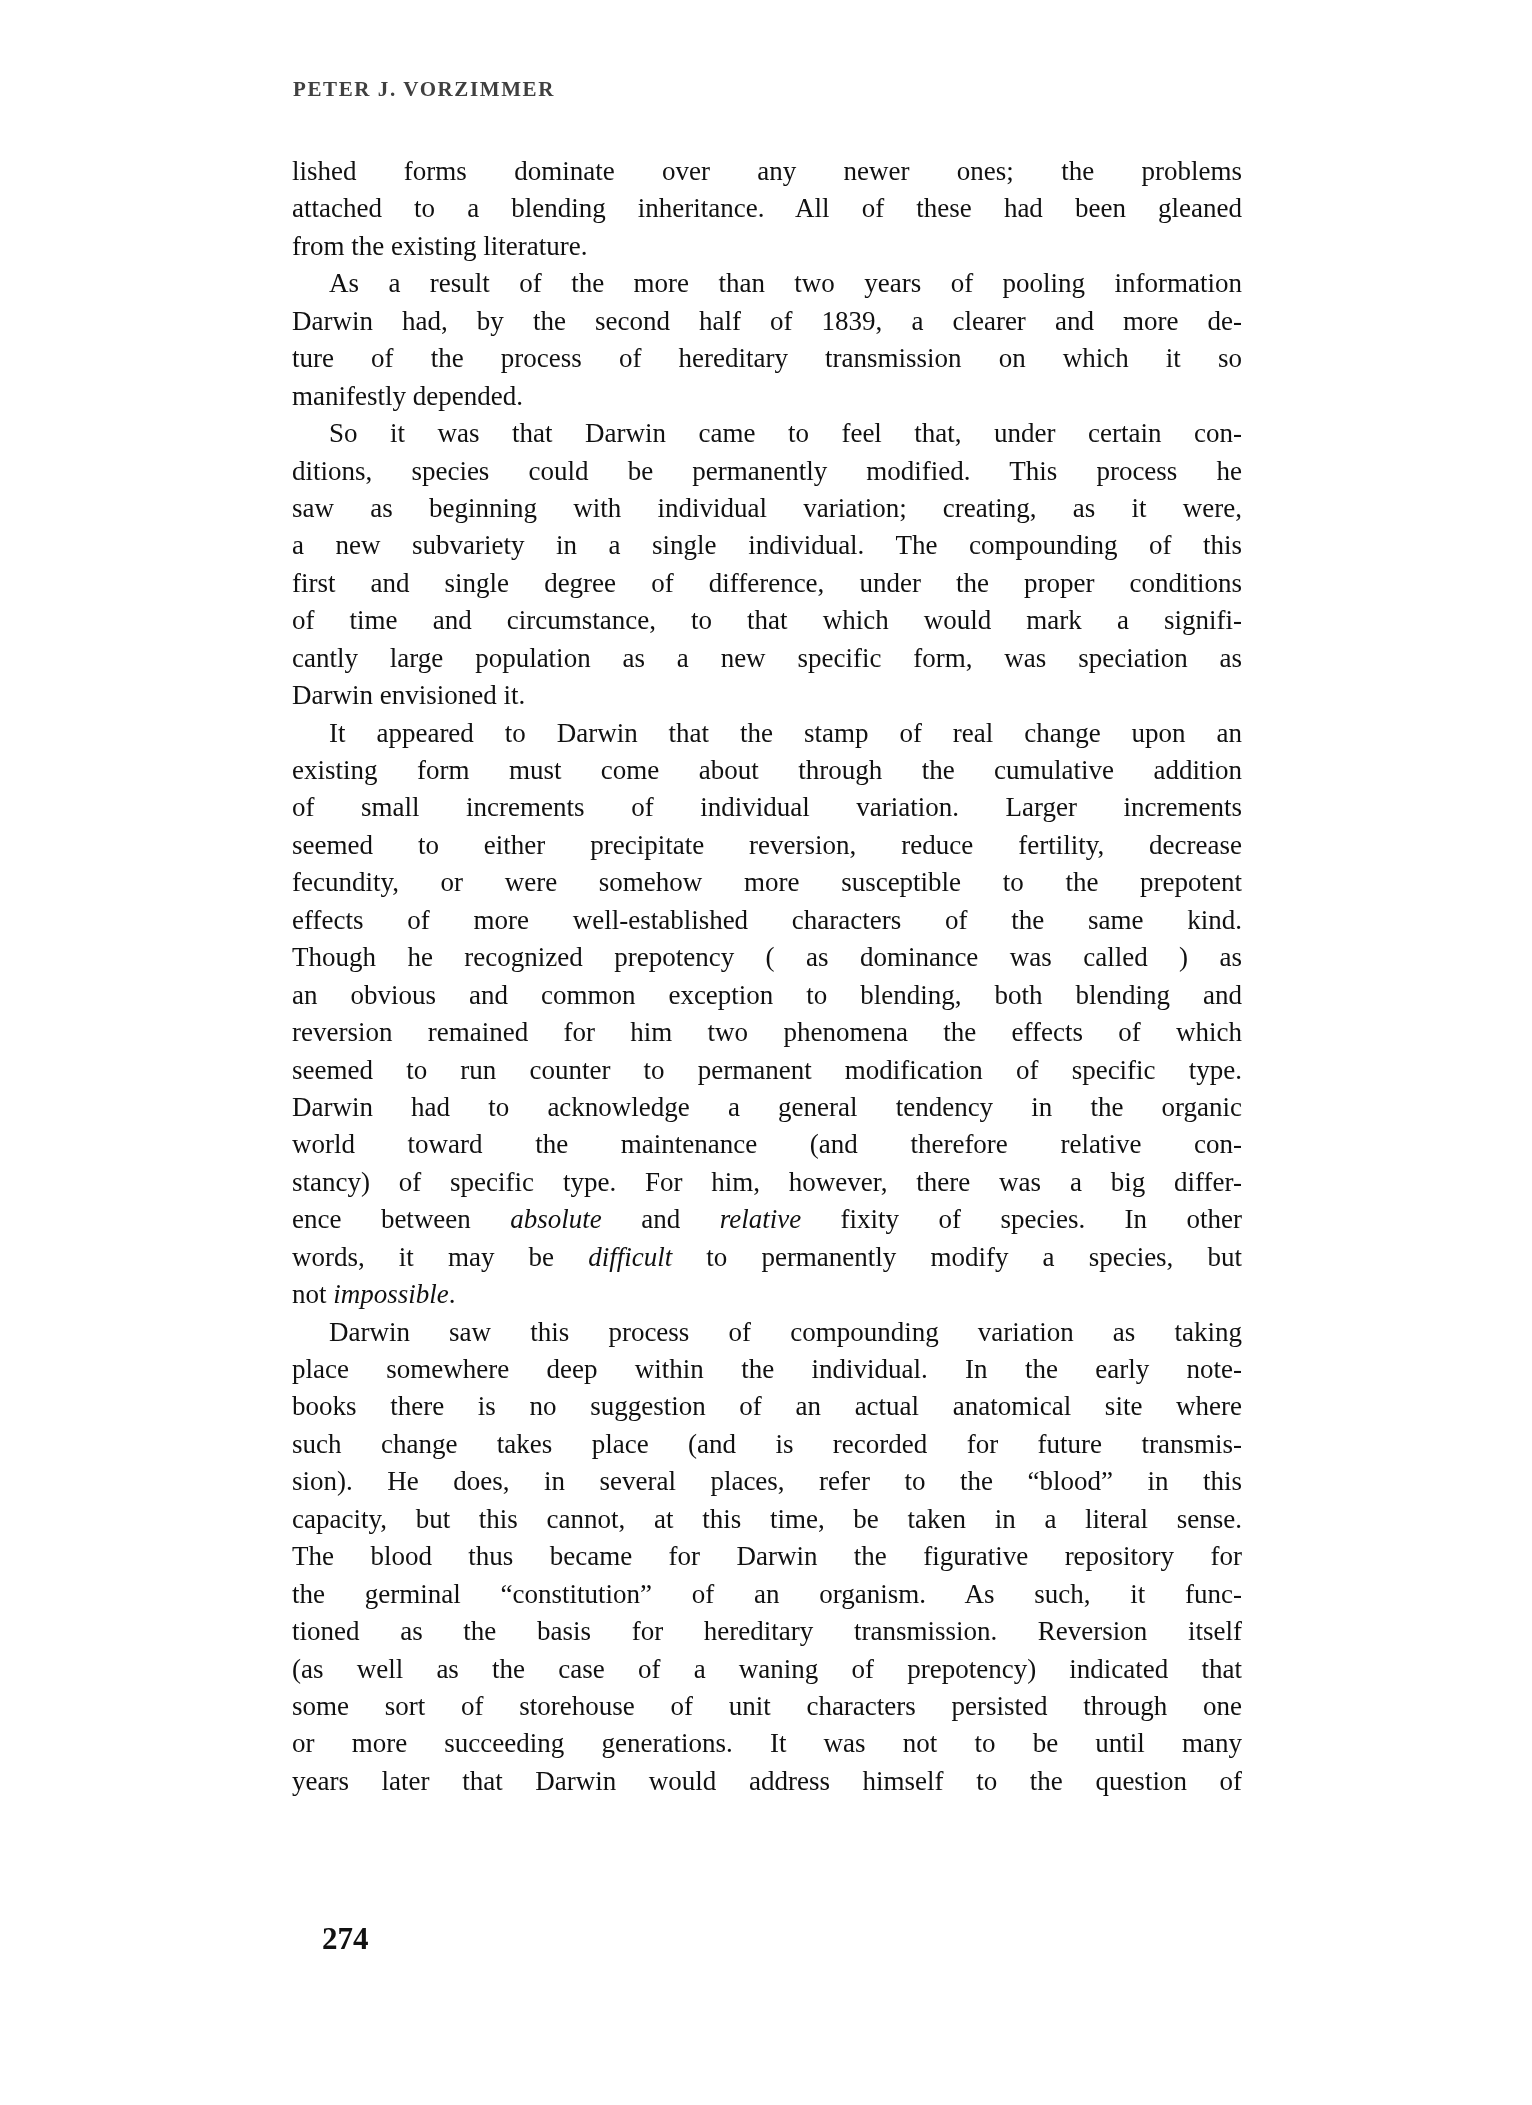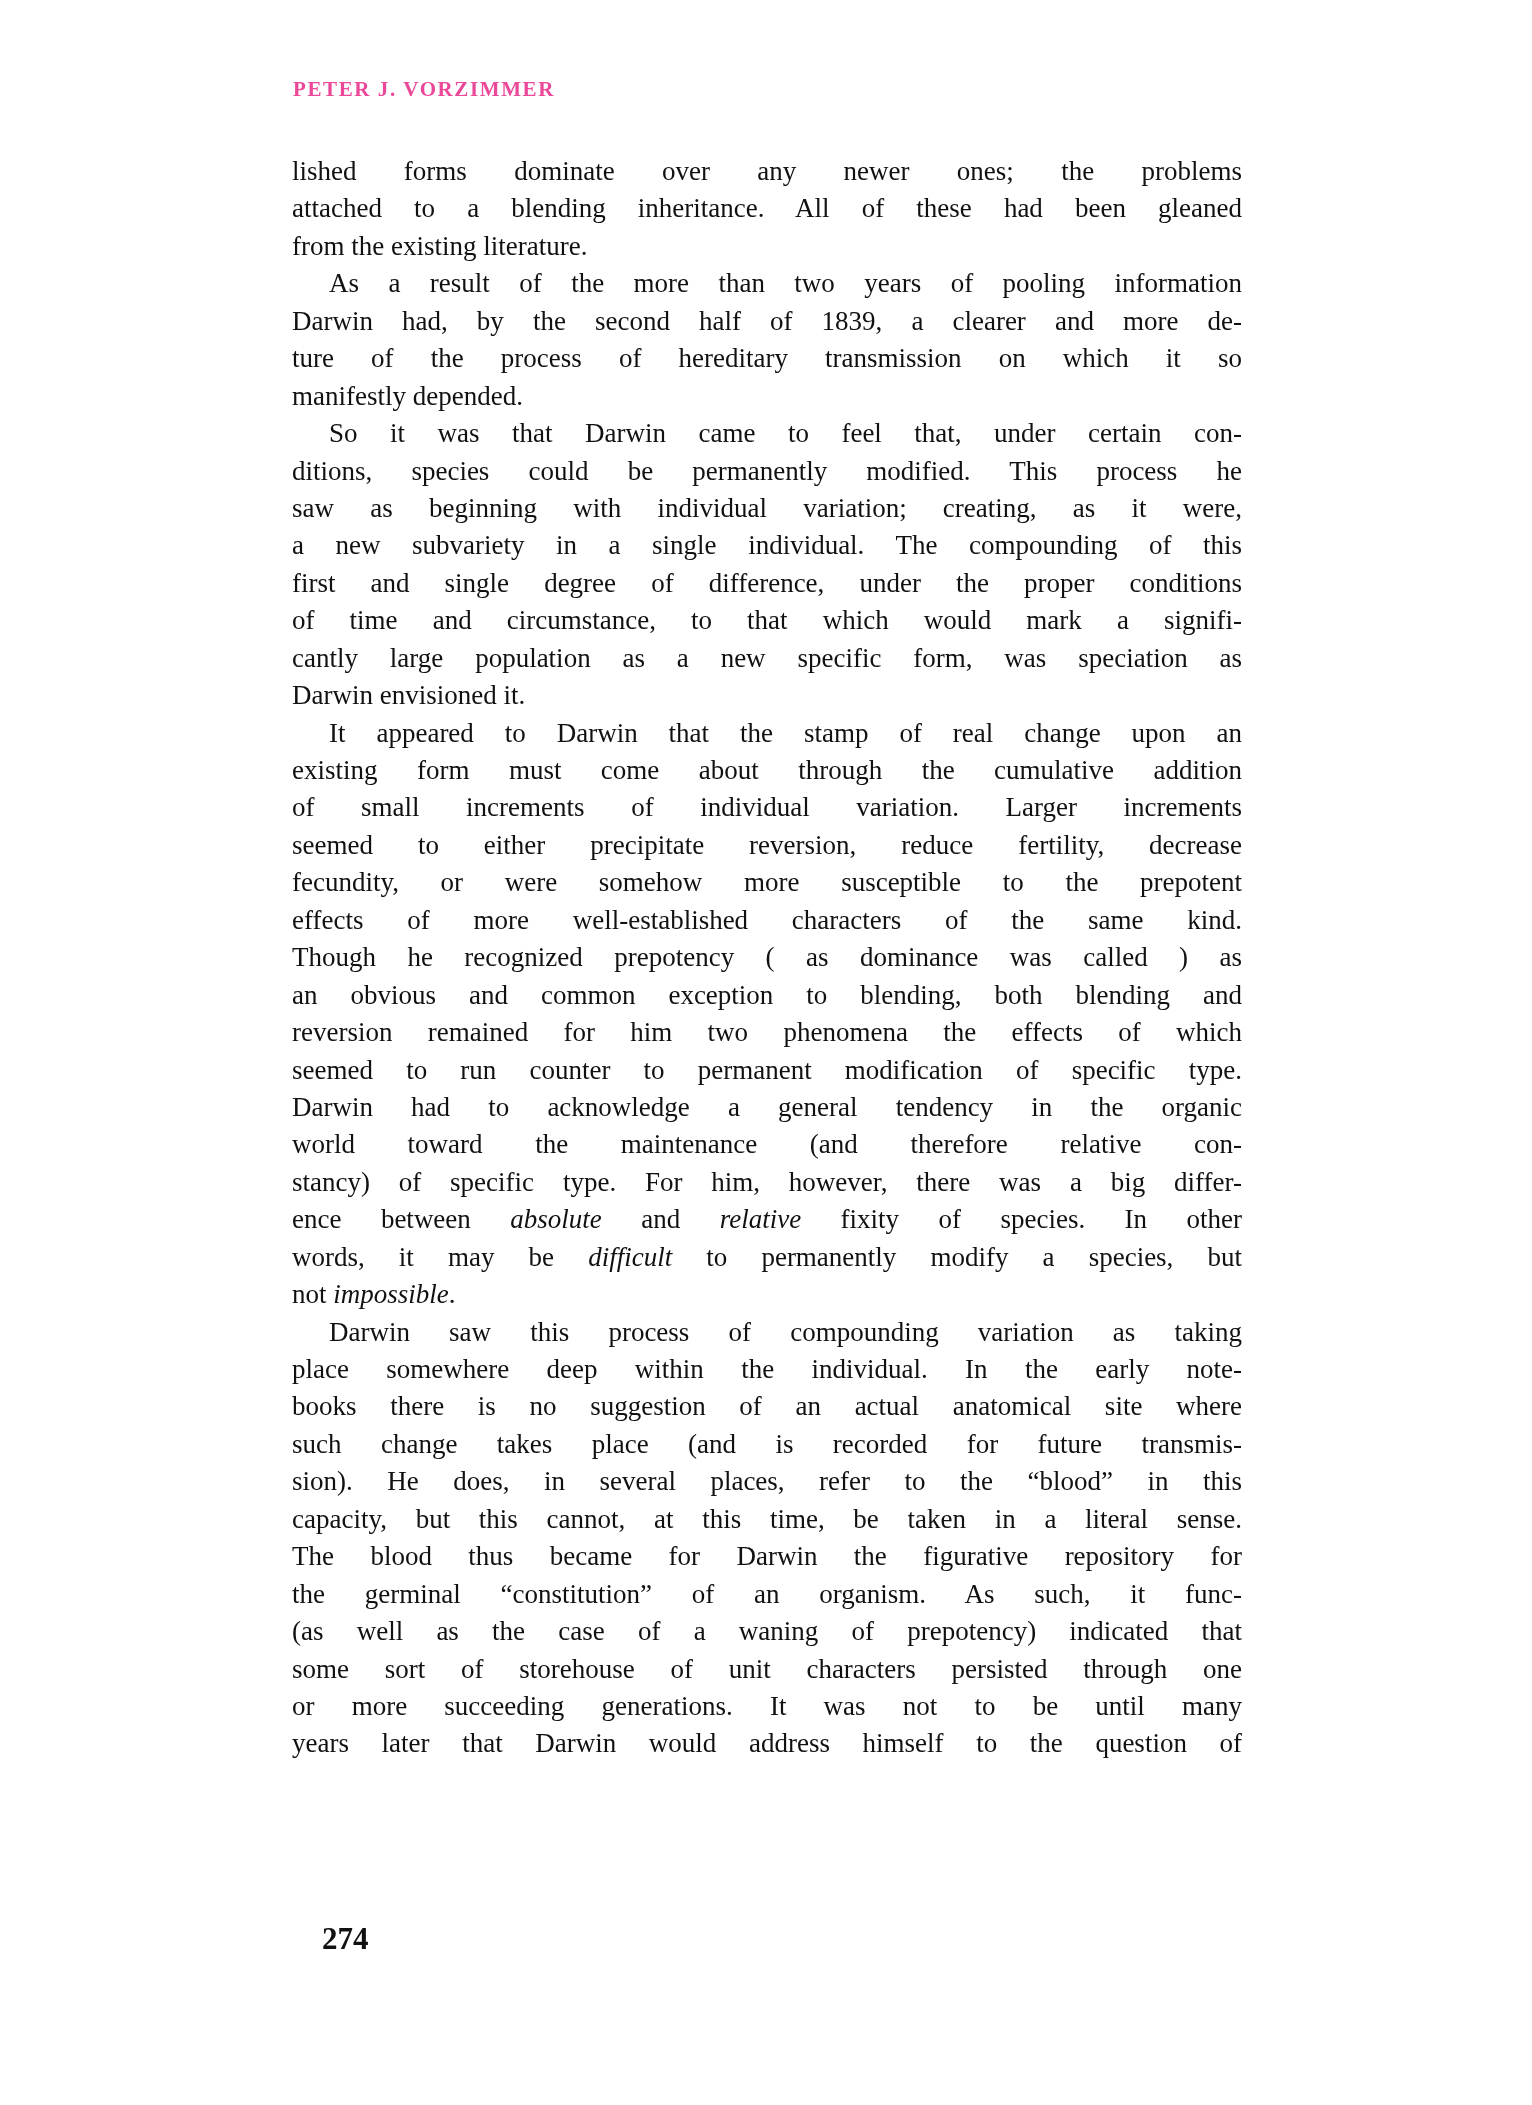--- a/index.html
+++ b/index.html
@@ -17,21 +17,21 @@
   }
   .running-head {
     position: absolute;
     left: 293px;
     top: 76px;
     font-family: "Liberation Serif", "DejaVu Serif", serif;
     font-weight: bold;
     font-size: 21px;
     line-height: 26px;
     letter-spacing: 1.6px;
-    color: #ec4899;
+    color: #404040;
     white-space: nowrap;
   }
   .body-text {
     position: absolute;
     left: 292px;
     top: 153px;
     width: 950px;
     font-size: 27px;
     line-height: 37.45px;
   }
@@ -111,20 +111,21 @@
     </div>
     <div>
       <div class="line indent"><span>Darwin saw this process of compounding variation as taking</span></div>
       <div class="line"><span>place somewhere deep within the individual. In the early note-</span></div>
       <div class="line"><span>books there is no suggestion of an actual anatomical site where</span></div>
       <div class="line"><span>such change takes place (and is recorded for future transmis-</span></div>
       <div class="line"><span>sion). He does, in several places, refer to the “blood” in this</span></div>
       <div class="line"><span>capacity, but this cannot, at this time, be taken in a literal sense.</span></div>
       <div class="line"><span>The blood thus became for Darwin the figurative repository for</span></div>
       <div class="line"><span>the germinal “constitution” of an organism. As such, it func-</span></div>
+      <div class="line"><span>tioned as the basis for hereditary transmission. Reversion itself</span></div>
       <div class="line"><span>(as well as the case of a waning of prepotency) indicated that</span></div>
       <div class="line"><span>some sort of storehouse of unit characters persisted through one</span></div>
       <div class="line"><span>or more succeeding generations. It was not to be until many</span></div>
       <div class="line"><span>years later that Darwin would address himself to the question of</span></div>
     </div>
   </div>
 
 <div class="page-number">274</div>
 
 </body></html>

